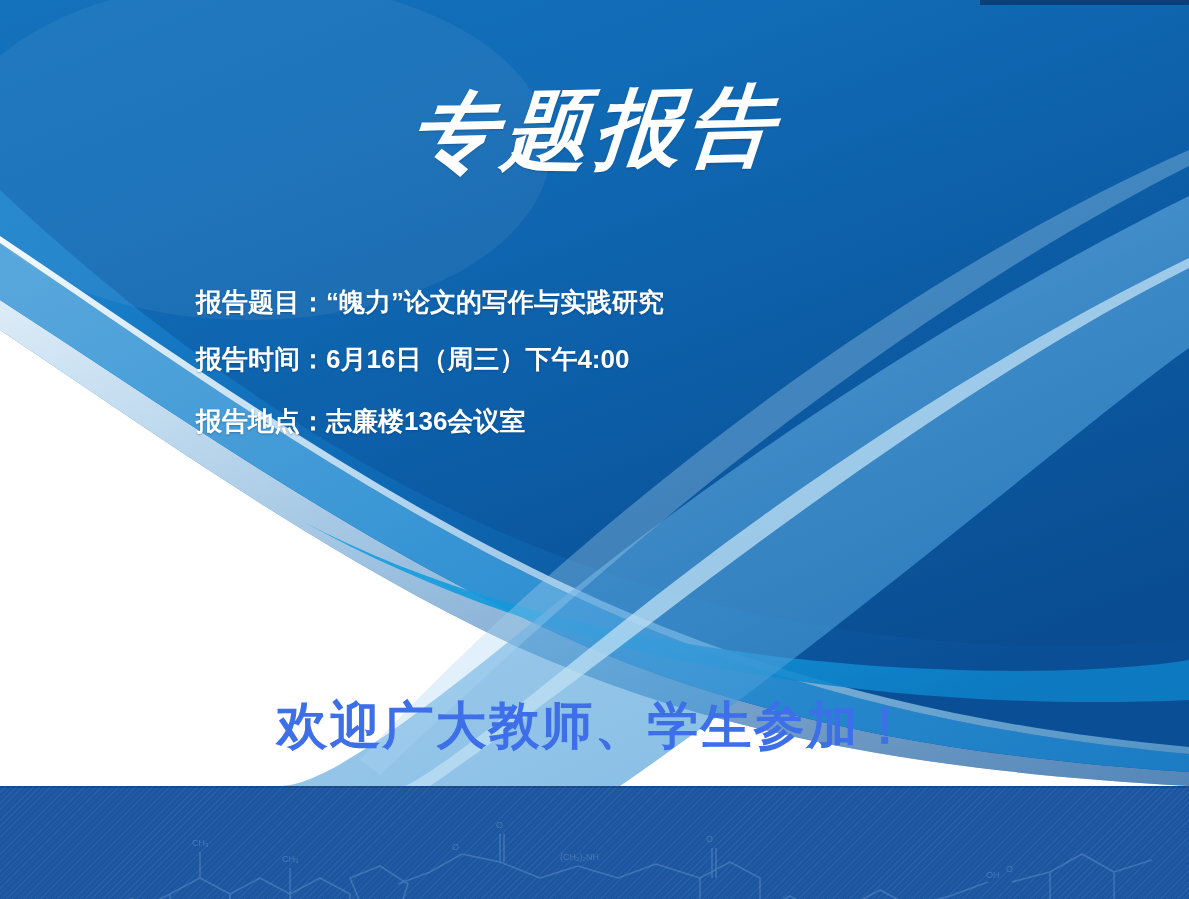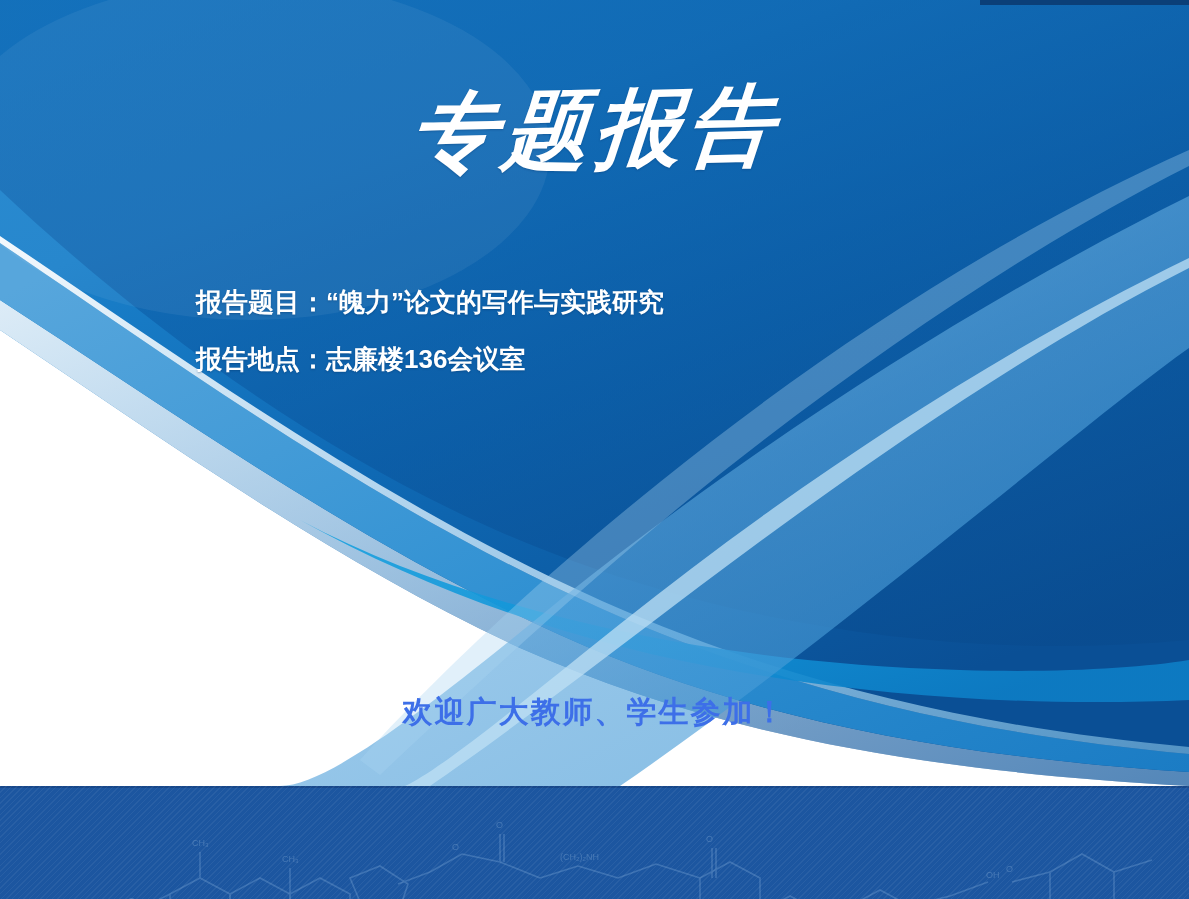--- a/index.html
+++ b/index.html
@@ -74,21 +74,21 @@
   .info-line.l4 { margin-bottom:12px; }
 
   
   .welcome {
     position:absolute;
     left:0; top:692px;
     width:1189px;
     text-align:center;
     color:#3d6fe8;
     font-weight:bold;
-    font-size:30px;
+    font-size:51px;
     letter-spacing:2px;
     white-space:nowrap;
   }
 
   
   .bottom-bar {
     position:absolute;
     left:0; top:786px;
     width:1189px; height:113px;
     background:#1c56a0;
@@ -192,20 +192,21 @@
   </div>
 
   <div class="top-sliver"></div>
 
   <div class="title-wrap">
     <span class="title">专题报告</span>
   </div>
 
   <div class="info">
     <div class="info-line l1">报告题目：“魄力”论文的写作与实践研究</div>
+    <div class="info-line l3">报告时间：6月16日（周三）下午4:00</div>
     <div class="info-line l4">报告地点：志廉楼136会议室</div>
   </div>
 
   <div class="welcome">欢迎广大教师、学生参加！</div>
 
   <div class="bottom-bar">
     <div class="bar-top-line"></div>
     <div class="bar-stripes"></div>
     <div class="bar-molecules">
       <svg viewBox="0 0 1189 113" preserveAspectRatio="none">

